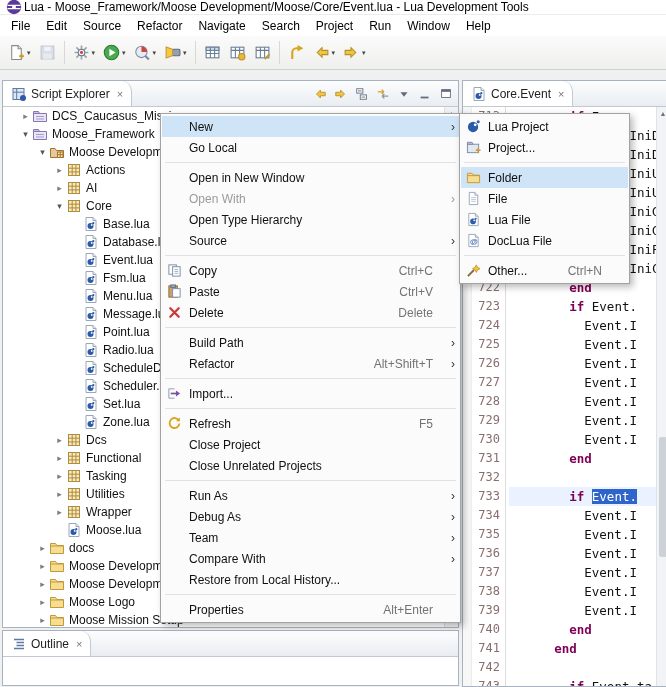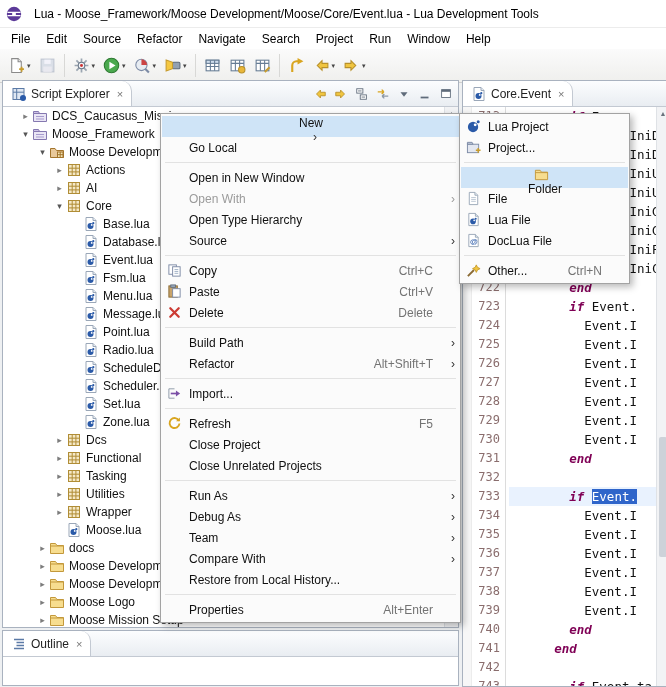--- a/index.html
+++ b/index.html
@@ -2,21 +2,21 @@
 <html><head>
 <meta charset="utf-8">
 <style>
   *{box-sizing:border-box;margin:0;padding:0;}
   html,body{width:666px;height:687px;overflow:hidden;}
   body{font-family:"Liberation Sans",sans-serif;font-size:12px;background:#eef0f2;position:relative;}
 
   .ic{display:inline-block;width:16px;height:16px;line-height:0;flex:0 0 auto;}
   .ic svg{width:100%;height:100%;}
 
-  .titlebar{height:28px;background:#fff;display:flex;align-items:center;gap:12px;padding:0 6px;border-bottom:1px solid #ececec;}
+  .titlebar{height:15px;background:#fff;display:flex;align-items:center;gap:2px;padding:0 6px;border-bottom:1px solid #ececec;}
   .title-text{color:#000;white-space:nowrap;overflow:hidden;}
 
   .menubar{height:21px;background:#fff;display:flex;align-items:center;padding-left:3px;}
   .mb-item{padding:3px 8px;color:#000;cursor:default;}
 
   .toolbar{height:34px;background:linear-gradient(#fbfbfb,#efefed);border-bottom:1px solid #cfcfcf;display:flex;align-items:center;padding:0 4px;}
   .tb-btn{display:flex;align-items:center;height:26px;padding:0 3px;border:1px solid transparent;border-radius:3px;}
   .tb-btn .ic{width:17px;height:17px;}
   .caret{font-size:7px;color:#444;margin-left:2px;}
   .tb-sep{width:1px;align-self:stretch;margin:5px 4px;background:#d8d8d6;}
@@ -44,35 +44,35 @@
   .sb-arrow{height:13px;display:flex;align-items:center;justify-content:center;font-size:7px;color:#6a737d;}
   .sb-thumb{position:absolute;left:2px;right:2px;background:#cdd2d9;border-radius:2px;}
 
   .editor-body{position:absolute;top:26px;left:0;right:13px;bottom:0;display:flex;overflow:hidden;background:#fff;}
   .anno{width:9px;background:#f7f7f7;border-right:1px solid #ececec;flex:0 0 auto;}
   .gutter{width:34px;flex:0 0 auto;text-align:right;padding-right:5px;font-family:"DejaVu Sans Mono",monospace;font-size:12px;color:#8a6d6d;border-right:1px solid #dcdcdc;}
   .codecol{flex:1;overflow:hidden;font-family:"DejaVu Sans Mono",monospace;font-size:12.5px;color:#111;padding-left:3px;}
   .gutter div,.codecol div{height:19px;line-height:19px;}
   .cl{white-space:pre;}
   .cl.current{background:#e9f2fe;}
-  .kw{color:#7f0055;font-weight:bold;font-style:italic;}
+  .kw{color:#7f0055;font-weight:bold;}
   .selseg{background:#2f65ca;color:#fff;}
   .ed-scroll{position:absolute;top:26px;right:0;width:13px;bottom:0;background:#f2f3f5;border-left:1px solid #dfe2e6;}
 
   .menu{position:absolute;background:#fbfbfb;border:1px solid #a3a3a3;box-shadow:3px 3px 7px rgba(0,0,0,.28);padding:2px 1px;}
   #context-menu{left:160px;top:113px;width:301px;z-index:20;}
   #new-submenu{left:459px;top:113px;width:171px;z-index:21;}
   .m-item{display:flex;align-items:center;height:21px;padding:0 4px 0 5px;color:#101010;}
   .m-ic{width:22px;flex:0 0 auto;display:flex;align-items:center;}
   .m-ic .ic{width:15px;height:15px;}
   .m-label{white-space:nowrap;}
   .m-flex{flex:1;}
   .m-sc{padding-right:10px;color:#737373;white-space:nowrap;}
   .m-arrow{width:12px;text-align:right;color:#333;font-size:12px;flex:0 0 auto;}
-  .m-item.hl{background:#cfe4f7;flex-direction:column;}
+  .m-item.hl{background:#cfe4f7;}
   .m-item.dim2,.m-item.dim2 .m-arrow{color:#9b9b9b;}
   .m-sep{height:1px;background:#e2e2e2;margin:4px 3px;}
 </style>
 </head>
 <body>
 
 <div class="titlebar">
   <span class="ic" id="app-icon"><svg viewBox="0 0 16 16">
         <circle cx="8" cy="8" r="7.2" fill="#5c3a99"></circle>
         <path d="M1.5 6.3h13M1.5 9.7h13" stroke="#fff" stroke-width="1.2" fill="none"></path>

